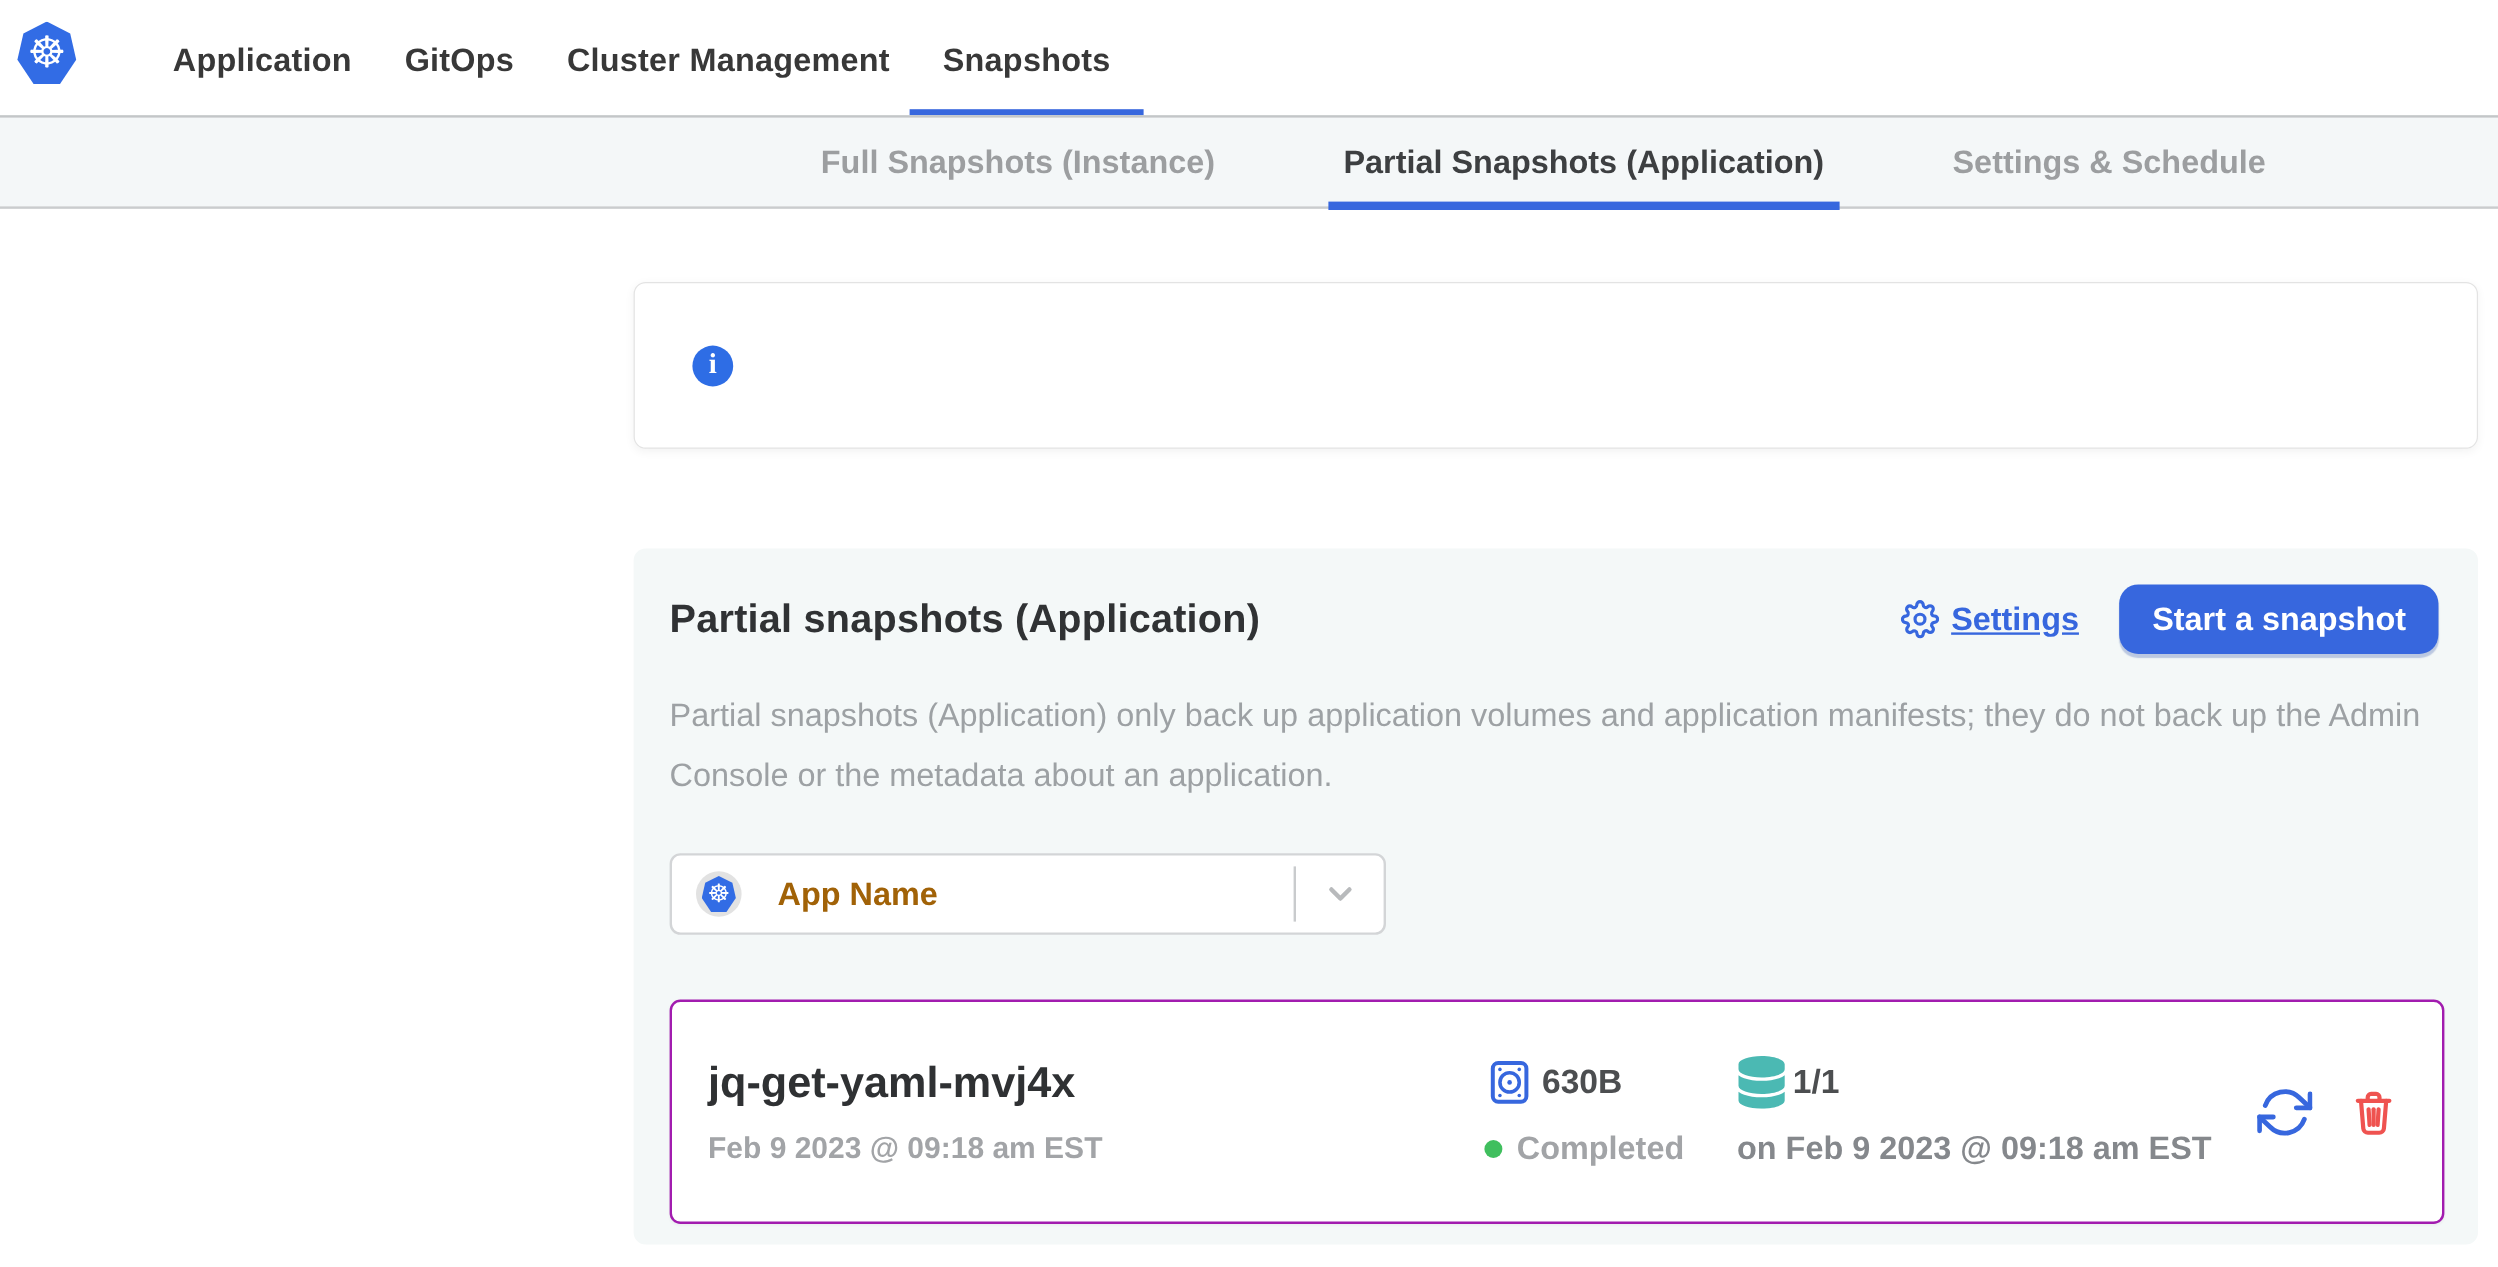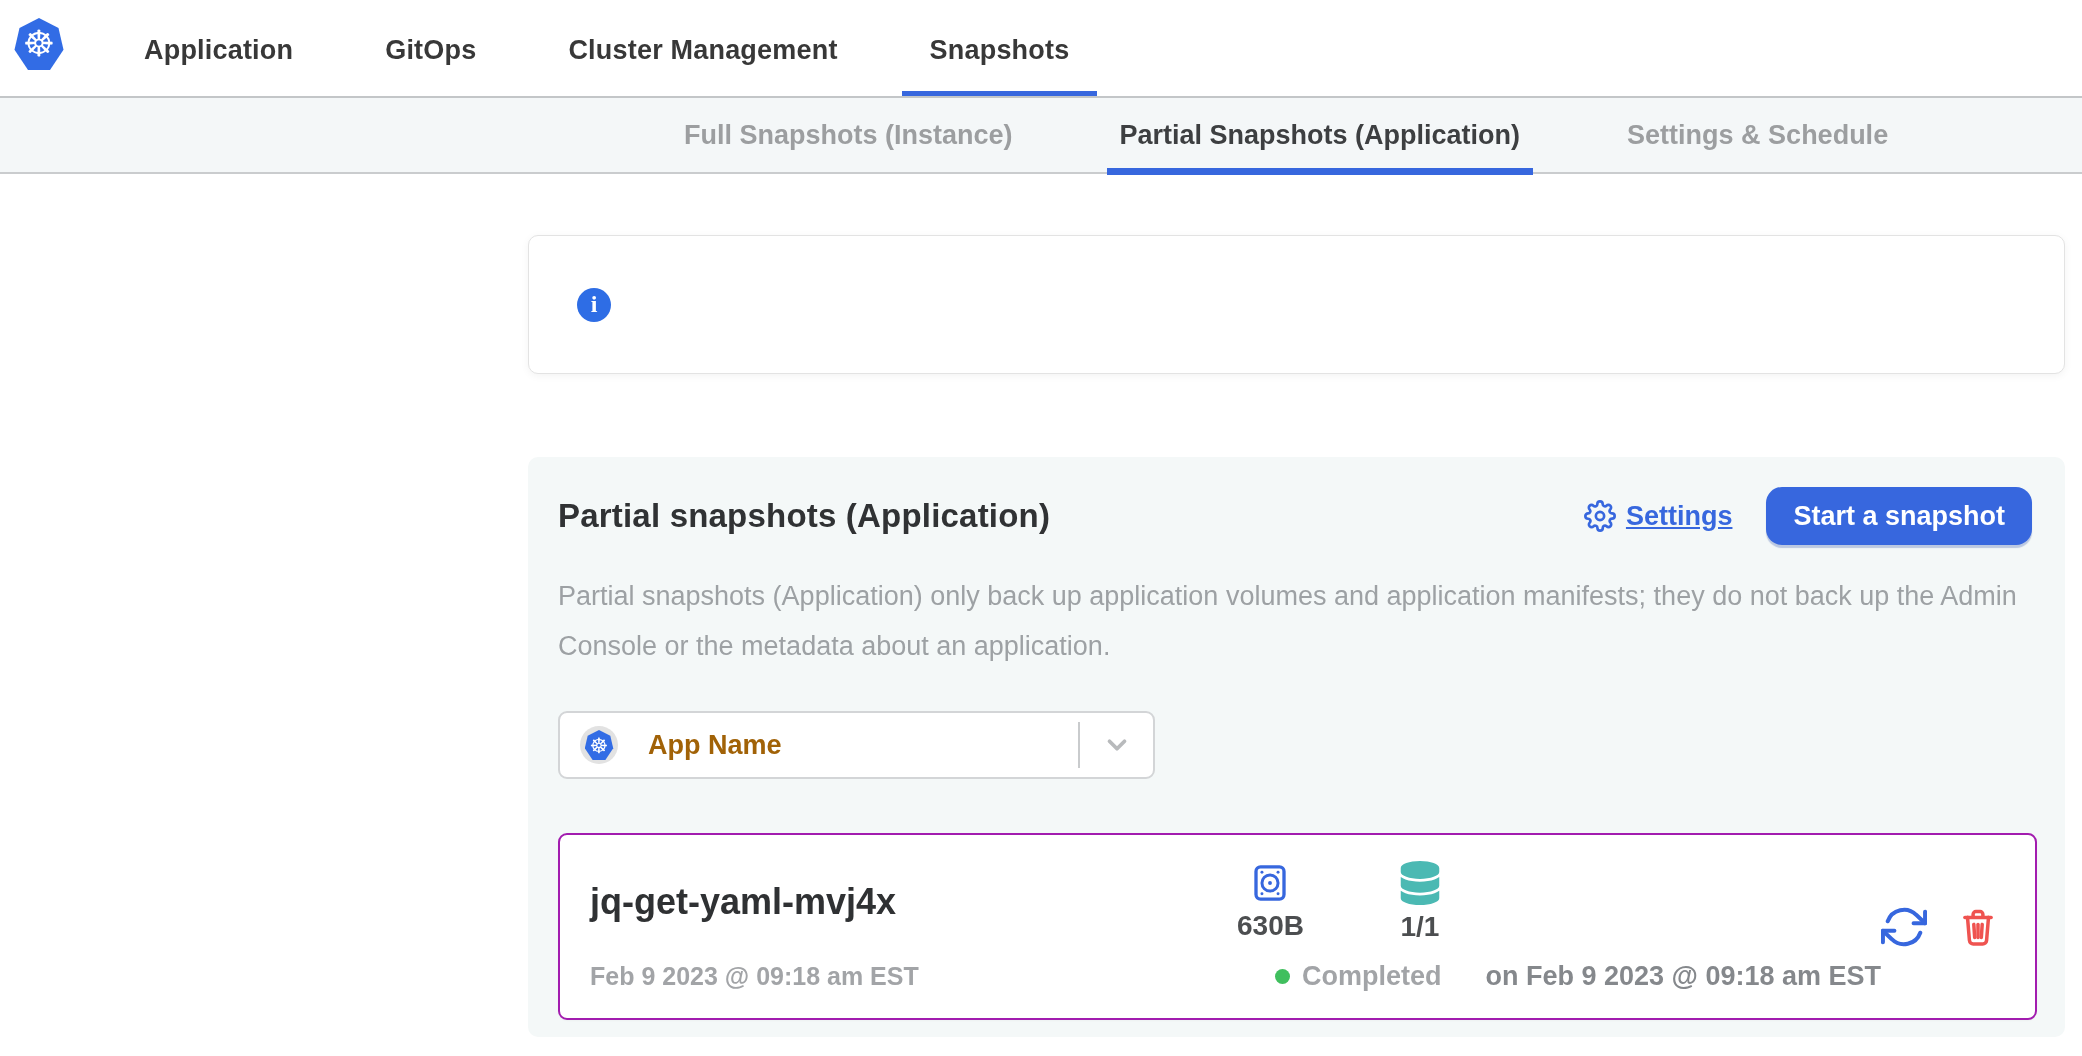--- a/index.html
+++ b/index.html
@@ -5,21 +5,21 @@
   * { margin:0; padding:0; box-sizing:border-box; }
   body { background:#ffffff; font-family:"Liberation Sans", sans-serif; }
   .screen { position:relative; width:2082px; height:1056px; background:#ffffff; overflow:hidden; }
 
   
   .topnav { position:absolute; left:0; top:0; width:2082px; height:96px; background:#ffffff; }
   .k8s-logo { position:absolute; left:14px; top:18px; width:50px; height:52px;
     background:#326ce5; display:flex; align-items:center; justify-content:center;
     clip-path:polygon(50% 0%, 89% 19%, 99% 61%, 72% 100%, 28% 100%, 1% 61%, 11% 19%); }
   .k8s-logo span { color:#ffffff; font-size:36px; line-height:1; }
-  .nav-items { position:absolute; left:144px; top:0; height:100px; display:flex; gap:92px; align-items:center; }
+  .nav-items { position:absolute; left:144px; top:0; height:100px; display:flex; gap:44px; align-items:center; }
   .nav-item { position:relative; height:96px; display:flex; align-items:center;
     font-size:27px; font-weight:600; color:#383838; cursor:pointer; letter-spacing:.2px; }
   .nav-item.active::after { content:""; position:absolute; left:-28px; right:-28px; bottom:0;
     height:7px; background:#3767de; }
 
   
   .subnav { position:absolute; left:0; top:96px; width:2082px; height:78px;
     background:#f4f7f8; border-top:2px solid #c3c6c8; border-bottom:2px solid #caccce;
     display:flex; align-items:center; padding-left:684px; gap:107px; }
   .subtab { position:relative; height:76px; display:flex; align-items:center;
@@ -64,24 +64,24 @@
   .select-caret { width:73px; display:flex; align-items:center; justify-content:center; }
 
   
   .snap-row { margin:54px 0 0 30px; width:1479px; height:187px; background:#ffffff;
     border:2px solid #a21caf; border-radius:9px; box-shadow:0 1px 2px rgba(0,0,0,.03);
     display:grid; grid-template-columns:647px 1fr auto; grid-template-rows:auto auto;
     align-content:center; row-gap:18px; padding:0 36px 0 30px; }
   .snap-name { grid-column:1; grid-row:1; font-size:36px; font-weight:700; color:#2f3133; align-self:center; }
   .snap-date { grid-column:1; grid-row:2; font-size:25px; font-weight:600; color:#a2a4a7; align-self:center; }
   .snap-stats { grid-column:2; grid-row:1; display:flex; align-items:center; align-self:center; }
-  .stat { display:flex; align-items:center; gap:6px;flex-direction:column; }
+  .stat { display:flex; align-items:center; gap:6px; }
   .stat + .stat { margin-left:96px; }
   .stat-value { font-size:28px; font-weight:700; color:#4c4e50; }
-  .snap-status { grid-column:2; grid-row:2; display:flex; align-items:center; gap:12px; align-self:center;justify-content:flex-end; }
+  .snap-status { grid-column:2; grid-row:2; display:flex; align-items:center; gap:12px; align-self:center; }
   .status-dot { width:15px; height:15px; border-radius:50%; background:#40bf5e; flex:0 0 15px; }
   .status-label { font-size:27px; font-weight:600; color:#a2a4a7; }
   .status-detail { font-size:27px; font-weight:700; color:#85888c;margin-left:32px; }
   .snap-actions { grid-column:3; grid-row:1 / span 2; align-self:center; display:flex; align-items:center; gap:30px; }
   .icon-btn { background:none; border:none; padding:0; cursor:pointer; line-height:0; }
 </style>
 </head>
 <body>
 
 <div class="screen">

